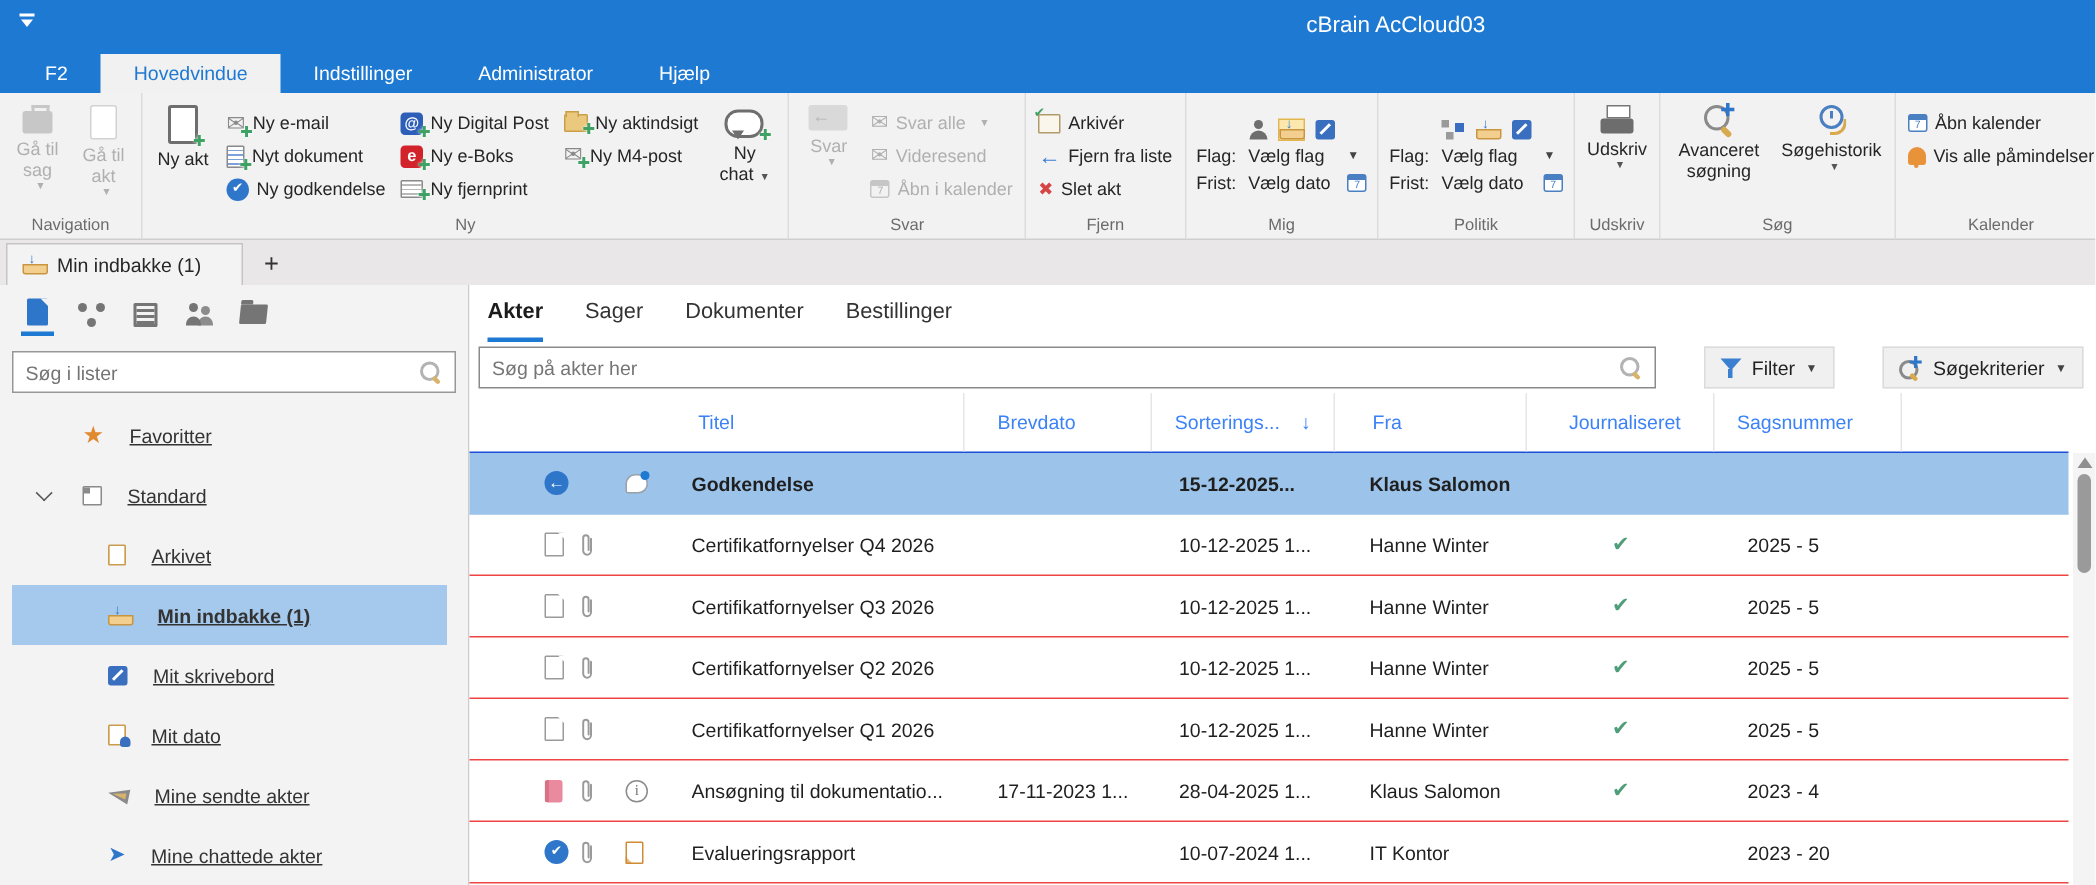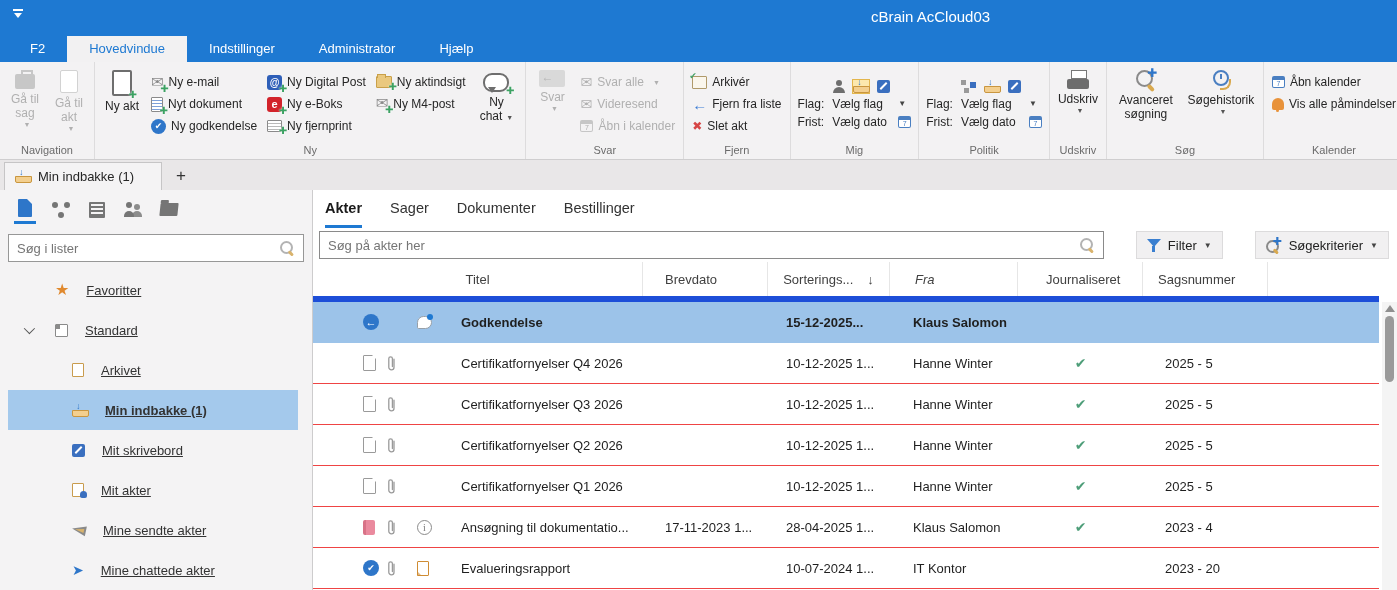--- a/index.html
+++ b/index.html
@@ -140,25 +140,25 @@
   .i-funnel:before { content:""; position:absolute; top:0; left:0; border-left:7px solid transparent; border-right:7px solid transparent; border-top:8px solid #3a7fd0; }
   .i-funnel:after { content:""; position:absolute; top:7px; left:5.5px; width:3px; height:6px; background:#3a7fd0; }
   .i-magmini { position:relative; width:16px; height:15px; }
   .i-magmini:before { content:""; position:absolute; top:2px; left:0; width:9px; height:9px; border:2px solid #8a8a8a; border-radius:50%; }
   .i-magmini:after { content:""; position:absolute; bottom:0; right:3px; width:6px; height:2.5px; background:#d9a94e; border-radius:2px; transform:rotate(45deg); }
   .i-magmini .plusb { position:absolute; top:-3px; right:0; color:#2e76c9; font-weight:bold; font-size:11px; }
 
   
   .tablewrap { flex:1; position:relative; min-height:0; }
   .tgrid { display:grid; grid-template-columns:330px 125px 122px 128px 125px 125px 1fr; width:1066px; }
-  .thead { height:40px; border-bottom:6px solid #1d4ed8; color:#404040; }
+  .thead { height:40px; border-bottom:1px solid #1d4ed8; color:#3b82f6; }
   .thead > div { display:flex; align-items:center; border-right:1px solid #e6e6e6; font-size:13px; }
   .thead > div:last-child { border-right:none; }
   .h-titel, .h-sort { justify-content:center; }
-  .h-brev { padding-left:22px; } .h-fra { padding-left:25px;font-style:italic; } .h-jour { padding-left:28px; } .h-sags { padding-left:15px; }
+  .h-brev { padding-left:22px; } .h-fra { padding-left:25px; } .h-jour { padding-left:28px; } .h-sags { padding-left:15px; }
   .sortarrow { margin-left:14px; font-weight:bold; font-size:13px; }
   .drow { height:41px; border-bottom:1px solid #ef4444; align-items:center; font-size:13px; color:#1f1f1f; }
   .drow > div { display:flex; align-items:center; height:100%; }
   .drow.selected { background:#9cc3e9; font-weight:bold; border-bottom:1px solid #9cc3e9; }
   .c-titel { padding-left:50px; }
   .slot1 { width:24px; justify-content:flex-start; } .slot2 { width:30px; } .slot3 { width:36px; }
   .slot1,.slot2,.slot3 { display:inline-flex; align-items:center; flex:none; }
   .c-titel .ttext { margin-left:8px; white-space:nowrap; overflow:hidden; }
   .c-brev { padding-left:22px; } .c-sort { padding-left:18px; } .c-fra { padding-left:23px; }
   .c-jour { justify-content:center; } .c-sags { padding-left:22px; }
@@ -490,21 +490,21 @@
         <div class="trow selected">
           <span class="i-inbox"></span>
           <span class="lbl">Min indbakke (1)</span>
         </div>
         <div class="trow t-child">
           <span class="i-desk"></span>
           <span class="lbl">Mit skrivebord</span>
         </div>
         <div class="trow t-child">
           <span class="ti-arch ti-archp"></span>
-          <span class="lbl">Mit akter</span>
+          <span class="lbl">Mit dato</span>
         </div>
         <div class="trow t-child">
           <span class="ti-plane"></span>
           <span class="lbl">Mine sendte akter</span>
         </div>
         <div class="trow t-child">
           <span class="ti-chatarrow">➤</span>
           <span class="lbl">Mine chattede akter</span>
         </div>
       </div>

